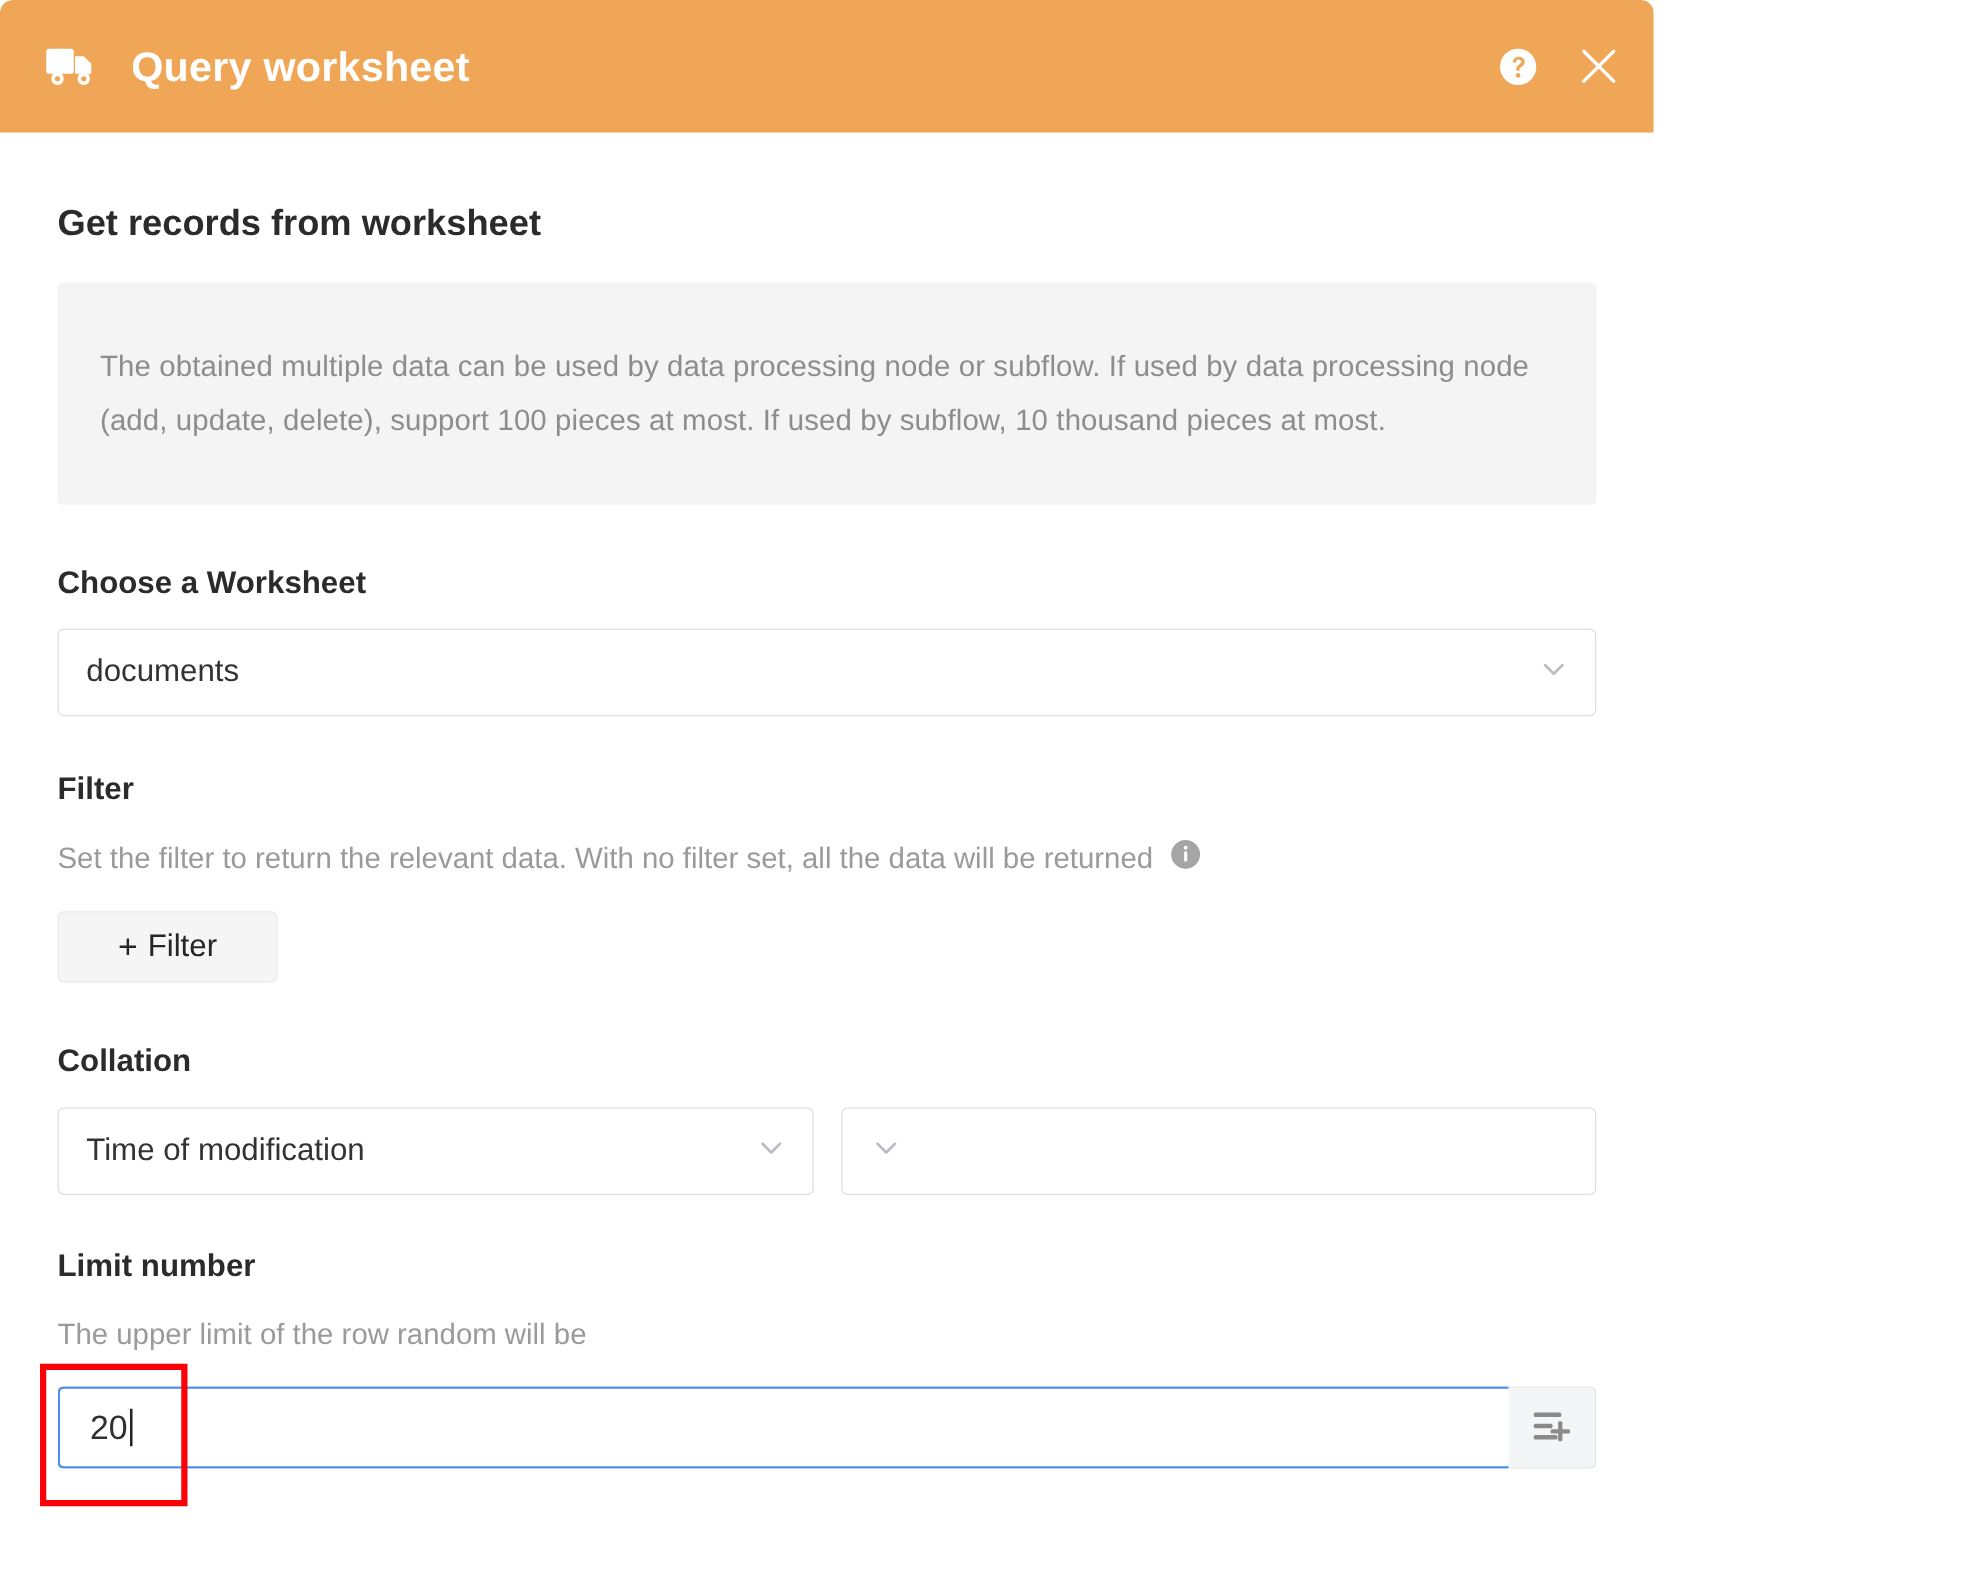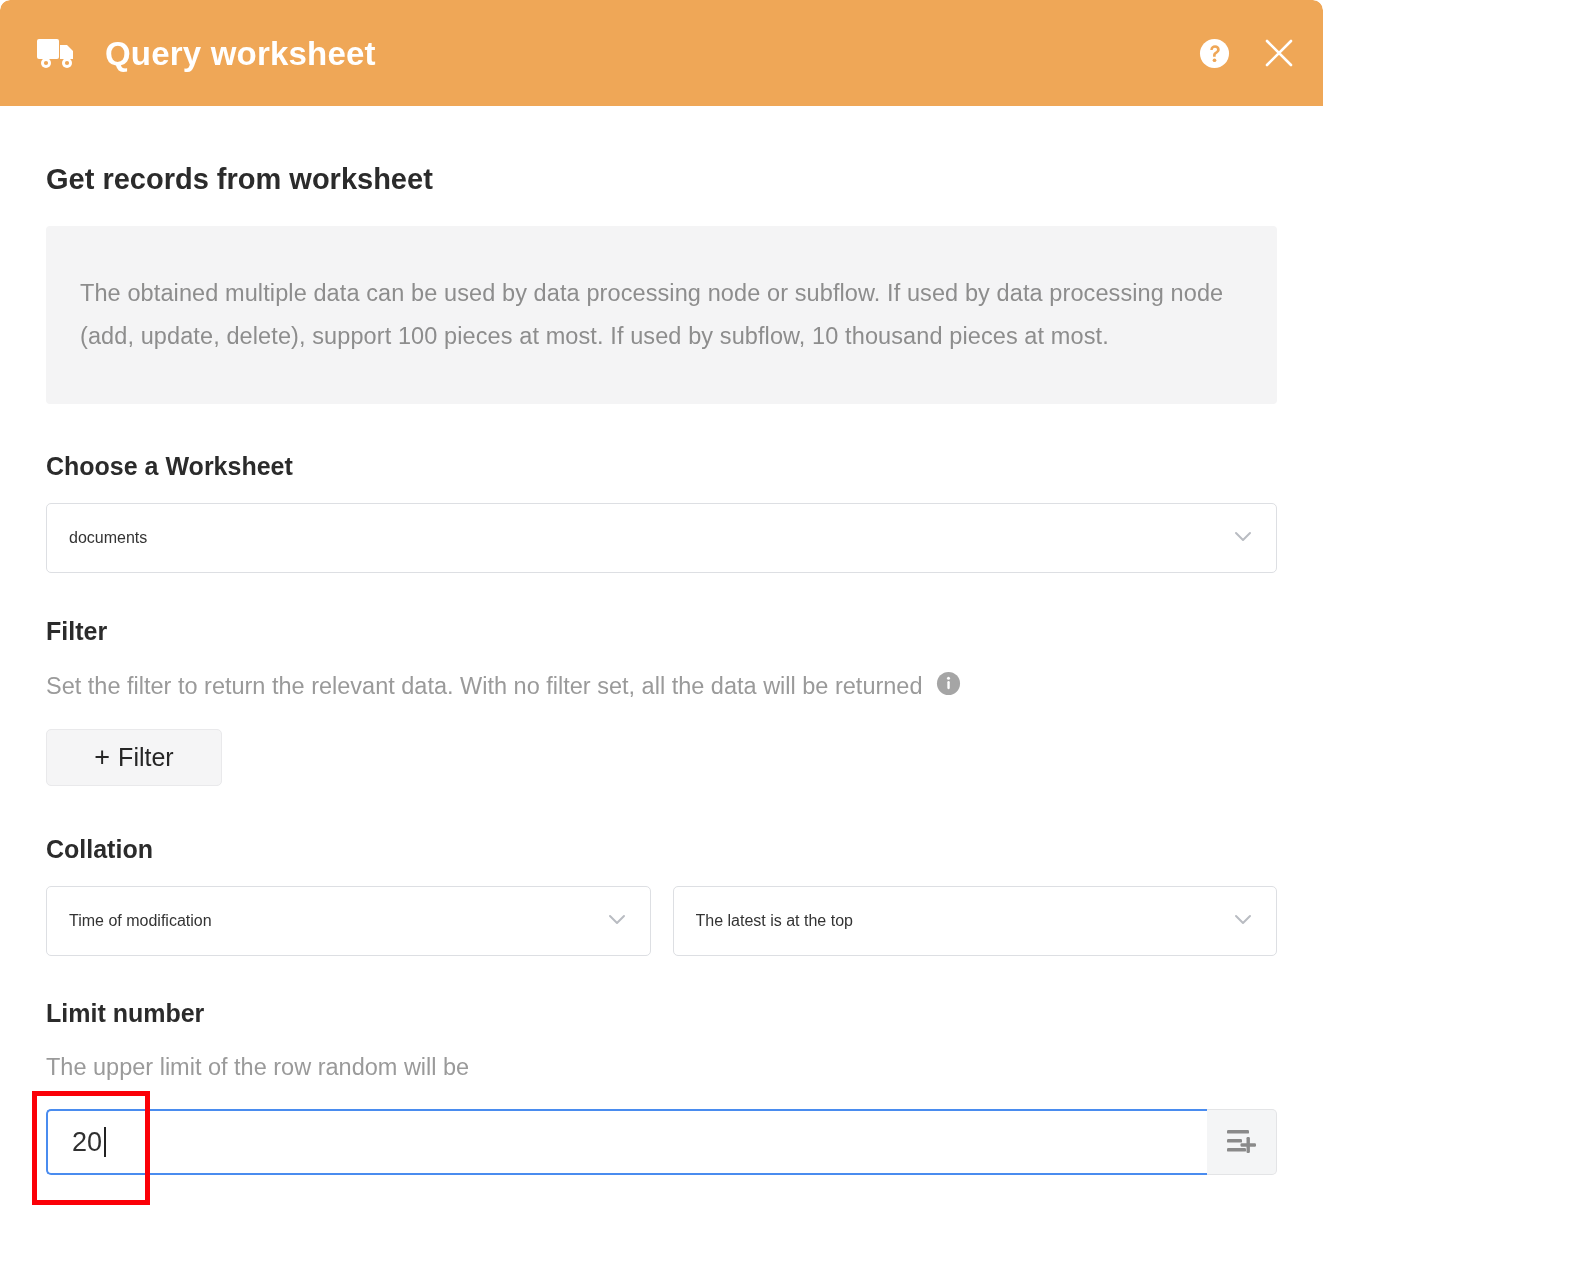--- a/index.html
+++ b/index.html
@@ -141,21 +141,21 @@
     border: 1px solid #dddfe3;
     border-radius: 5px;
     background: #ffffff;
     display: flex;
     align-items: center;
     padding: 0 20px 0 22px;
     box-sizing: border-box;
     cursor: pointer;
   }
   .select .value {
-    font-size: 16px;
+    font-size: 25px;
     color: #333333;
     flex: 1;
     white-space: nowrap;
     overflow: hidden;
   }
   .chev {
     width: 26px;
     height: 26px;
     flex: 0 0 auto;
   }
@@ -362,21 +362,20 @@
     <div class="selects-row">
       <div class="select">
         <span class="value">Time of modification</span>
         <span>
           <svg class="chev" viewBox="0 0 26 26" xmlns="http://www.w3.org/2000/svg">
             <path d="M6 10 L13 17 L20 10" fill="none" stroke="#b9bcc2" stroke-width="2" stroke-linecap="round" stroke-linejoin="round"></path>
           </svg>
         </span>
       </div>
       <div class="select">
-        <span class="value">The latest is at the top</span>
         <span>
           <svg class="chev" viewBox="0 0 26 26" xmlns="http://www.w3.org/2000/svg">
             <path d="M6 10 L13 17 L20 10" fill="none" stroke="#b9bcc2" stroke-width="2" stroke-linecap="round" stroke-linejoin="round"></path>
           </svg>
         </span>
       </div>
     </div>
 
     <h3 class="field-label label-gap-top-limit">Limit number</h3>
     <p class="hint">

